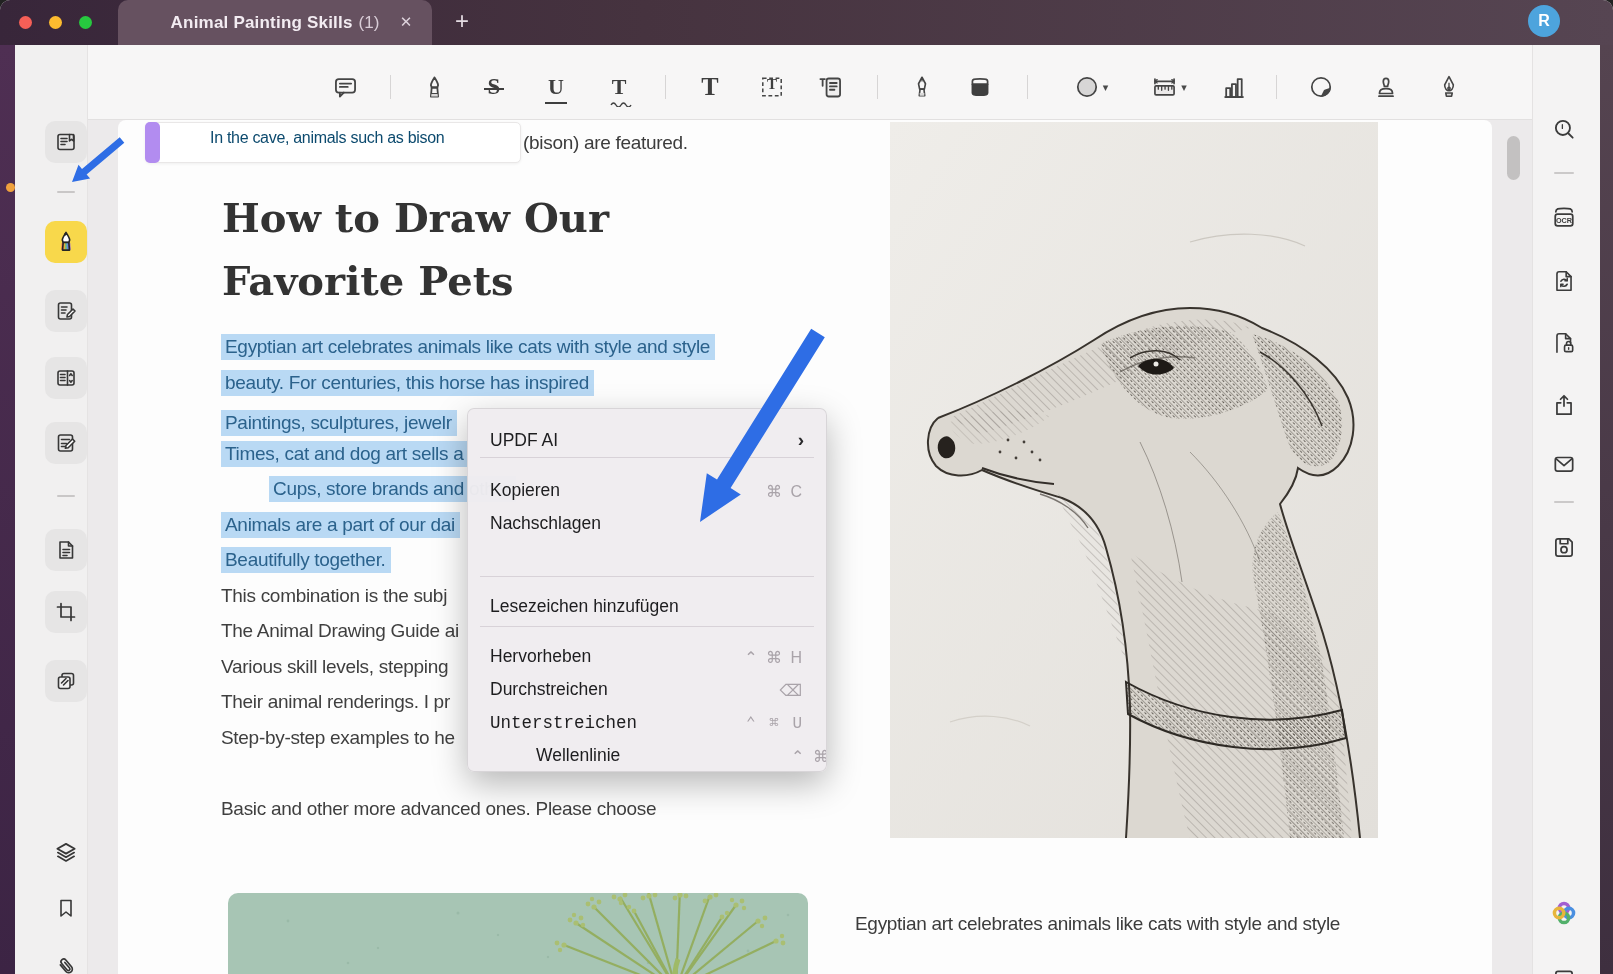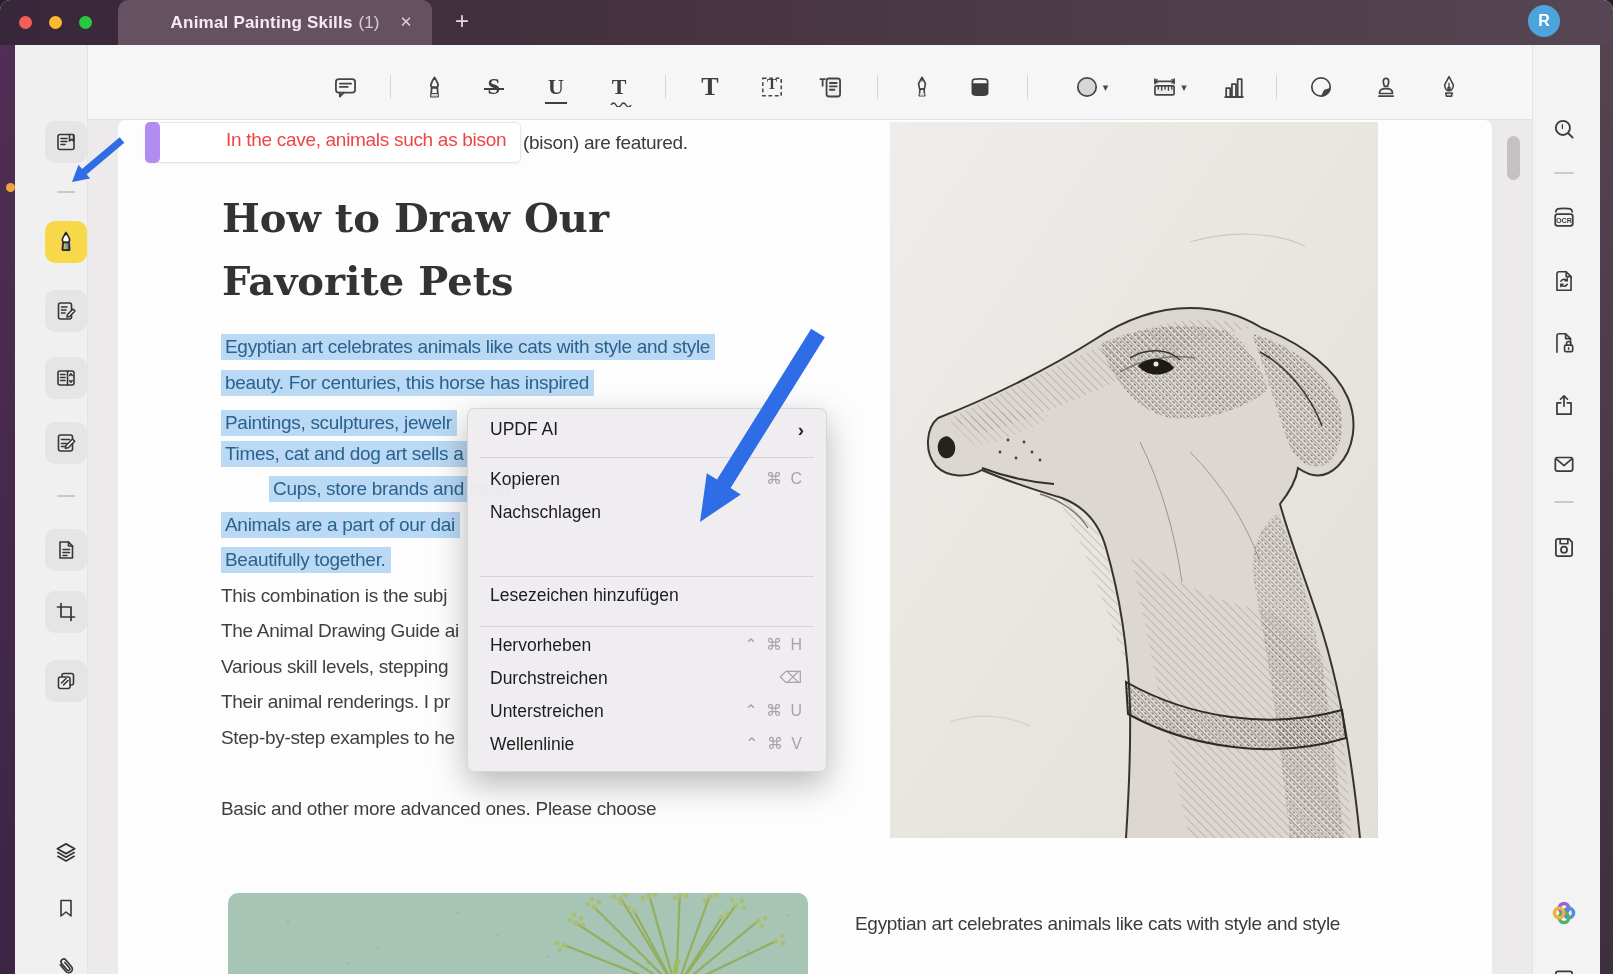--- a/index.html
+++ b/index.html
@@ -65,21 +65,21 @@
   .page { position:absolute; left:30px; top:0; width:1374px; height:854px;
           background:#fdfdfd; border-radius:8px 8px 0 0; }
   .vscroll { position:absolute; left:1419px; top:16px; width:13px; height:44px;
              border-radius:7px; background:#c3c1c1; }
 
   .textbox { position:absolute; left:27px; top:2px; width:376px; height:41px;
              background:#fff; border:1px solid #e9e7e7; border-radius:5px;
              box-shadow:0 1px 3px rgba(0,0,0,.06); }
   .tb-handle { position:absolute; left:-1px; top:-1px; width:15px; height:41px;
                background:#b28cf0; border-radius:5px; }
-  .ghost { position:absolute; left:108px; top:9px; font-size:19px; color:#ef4444;
+  .ghost { position:absolute; left:92px; top:9px; font-size:16px; color:#0c4a6e;
            letter-spacing:-.3px; white-space:nowrap; }
   .after-tb { position:absolute; left:405px; top:12px; font-size:19px; color:#3c3c3c;
               letter-spacing:-.3px; white-space:nowrap; }
 
   .doc-title { position:absolute; left:104px; font-family:"DejaVu Serif", serif;
                font-weight:bold; font-size:40px; color:#333; letter-spacing:0; white-space:nowrap; }
   .line { position:absolute; left:103px; font-size:19px; letter-spacing:-.3px;
           white-space:nowrap; color:#3f3f3f; height:26px; line-height:26px; }
   .line.hl span { background:#b9d9f4; color:#2b628c; padding:2px 5px 3px 4px; }
   .caption { position:absolute; left:737px; top:793px; font-size:19px; color:#3c3c3c;
@@ -87,21 +87,21 @@
 
   .dog-fig { position:absolute; left:772px; top:2px; width:488px; height:716px; }
   .plant-fig { position:absolute; left:110px; top:773px; width:580px; height:81px;
                border-radius:10px 10px 0 0; overflow:hidden; }
 
   
   .menu { position:absolute; left:467px; top:408px; width:360px; height:364px;
           background:rgba(240,236,240,.97); border:1px solid rgba(0,0,0,.10);
           border-radius:7px; box-shadow:0 12px 34px rgba(0,0,0,.28); z-index:30; overflow:hidden; }
   .mrow { position:absolute; left:0; width:100%; height:32px; padding:0 22px;
-          display:flex; align-items:flex-start; font-size:17.5px; color:#1d1d1f; }
+          display:flex; align-items:flex-end; font-size:17.5px; color:#1d1d1f; }
   .mrow .sc { margin-left:auto; color:#a9a3a9; font-size:16px; letter-spacing:2px; }
   .mrow .sub { margin-left:auto; color:#2a2a2c; font-size:19px; font-weight:bold; }
   .mrow.sel { background:#a765c1; color:#fff; }
   .mdiv { position:absolute; left:12px; right:12px; height:1px; background:#d8d2d8; }
 
   
   .arrows { position:absolute; left:0; top:0; width:1613px; height:974px;
             z-index:50; pointer-events:none; }
 </style>
 </head>
@@ -657,25 +657,25 @@
     </div>
     <div class="mdiv" style="top:217px;"></div>
     <div class="mrow" style="top:226px;">
       <span>Hervorheben</span>
       <span class="sc">⌃ ⌘ H</span>
     </div>
     <div class="mrow" style="top:259px;">
       <span>Durchstreichen</span>
       <span class="sc">⌫</span>
     </div>
-    <div class="mrow" style="top:292px;">
+    <div class="mrow" style="top:292px;font-family:Liberation Mono, monospace;">
       <span>Unterstreichen</span>
       <span class="sc">⌃ ⌘ U</span>
     </div>
-    <div class="mrow" style="top:325px;">
+    <div class="mrow" style="top:325px;margin-left:46px;">
       <span>Wellenlinie</span>
       <span class="sc">⌃ ⌘ V</span>
     </div>
   </div>
 
   <svg class="arrows">
     <polygon points="119.7,137.3 124.3,142.7 86.6,174.4 90.1,178.6 72,182 78.5,164.8 82,169" fill="#2e6de5"></polygon>
     <polygon points="811.2,328.8 824.8,337.2 730.6,488 740.8,494.4 700,522 706.8,473.2 717,479.6" fill="#2e6de5"></polygon>
   </svg>
 

